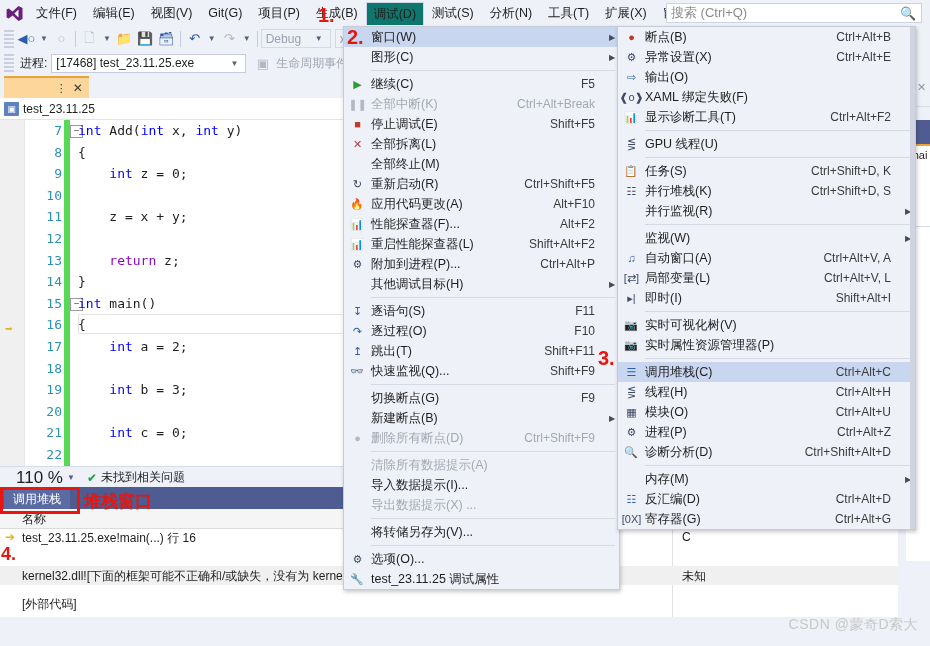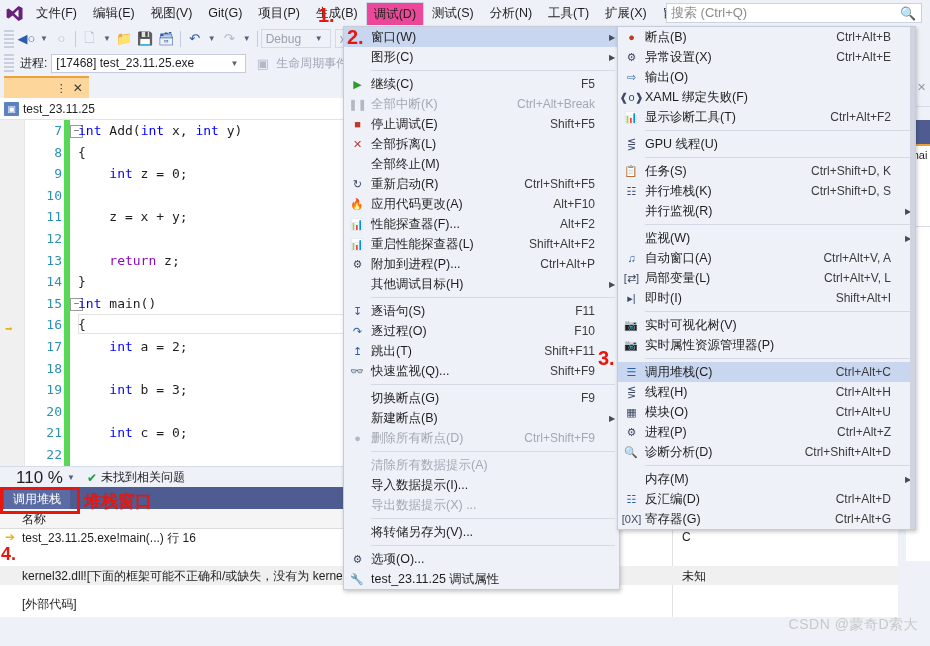--- a/index.html
+++ b/index.html
@@ -9,21 +9,21 @@
     font-family:"Liberation Sans","DejaVu Sans",sans-serif;
     font-size:12px;color:#1e1e1e;
     -webkit-font-smoothing:antialiased;
   }
   #app{position:relative;width:930px;height:646px;background:#eef1f8;}
 
   
   .menubar{position:absolute;left:0;top:0;width:930px;height:26px;background:#eef1f8;display:flex;align-items:center;}
   .vs-logo{width:28px;height:26px;display:flex;align-items:center;justify-content:center;}
   .menubar .mi{padding:3px 8px;font-size:12.5px;color:#1e1e1e;white-space:nowrap;line-height:16px;}
-  .menubar .mi.active{background:#ec4899;border:1px solid #cfd6e6;border-bottom:none;padding:3px 7px;}
+  .menubar .mi.active{background:#0f766e;border:1px solid #cfd6e6;border-bottom:none;padding:3px 7px;}
   .searchbox{position:absolute;right:8px;top:3px;width:256px;height:20px;background:#fff;border:1px solid #ccd3e0;
              display:flex;align-items:center;padding:0 4px;box-sizing:border-box;}
   .searchbox .ph{color:#8c8c8c;font-size:13px;flex:1;}
   .searchbox .mag{color:#4a4a55;font-size:13px;}
 
   
   .toolbar1{position:absolute;left:0;top:26px;width:930px;height:25px;background:#eef1f8;display:flex;align-items:center;}
   .toolbar2{position:absolute;left:0;top:51px;width:930px;height:24px;background:#eef1f8;display:flex;align-items:center;}
   .grip{width:10px;height:18px;margin:0 2px 0 4px;
         background:repeating-linear-gradient(to bottom,#b8c0d4 0,#b8c0d4 2px,transparent 2px,transparent 4px);

